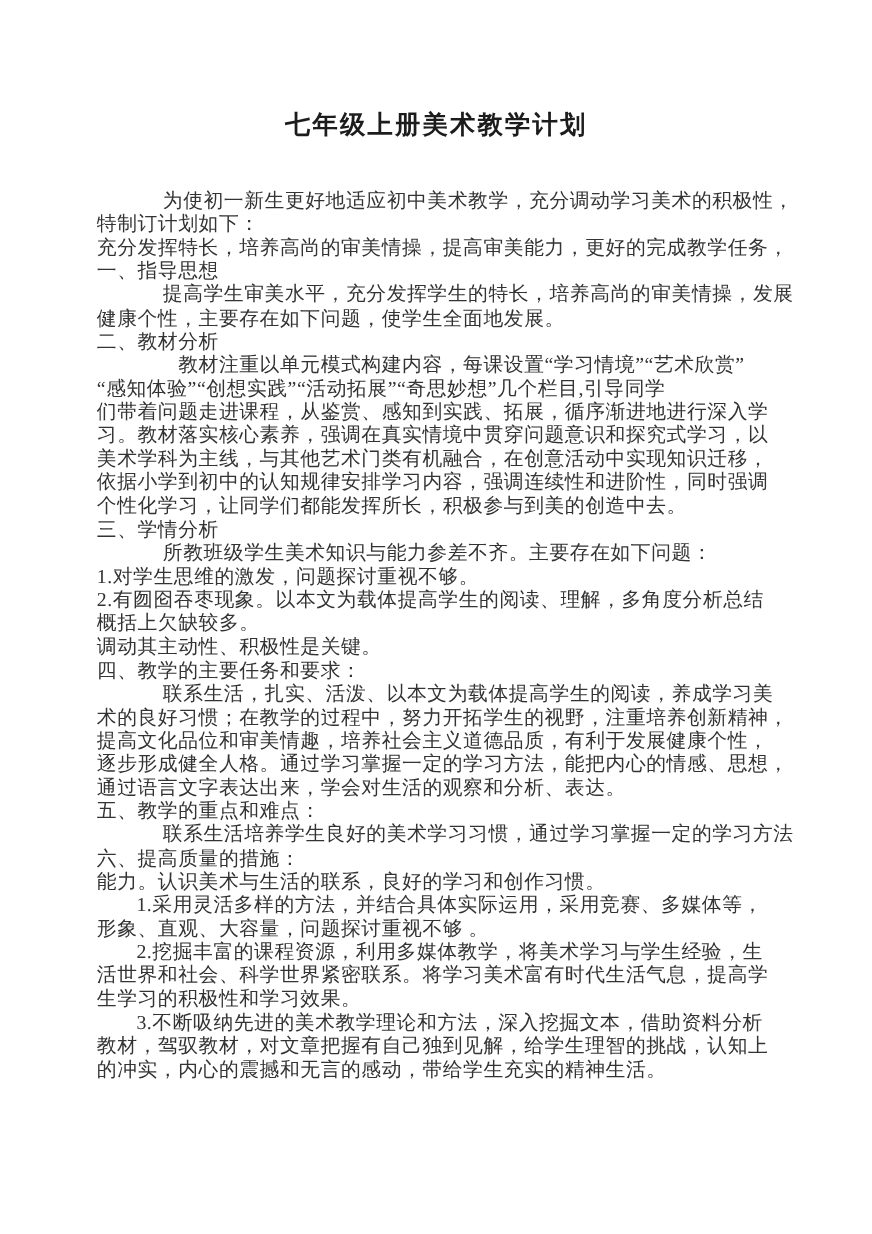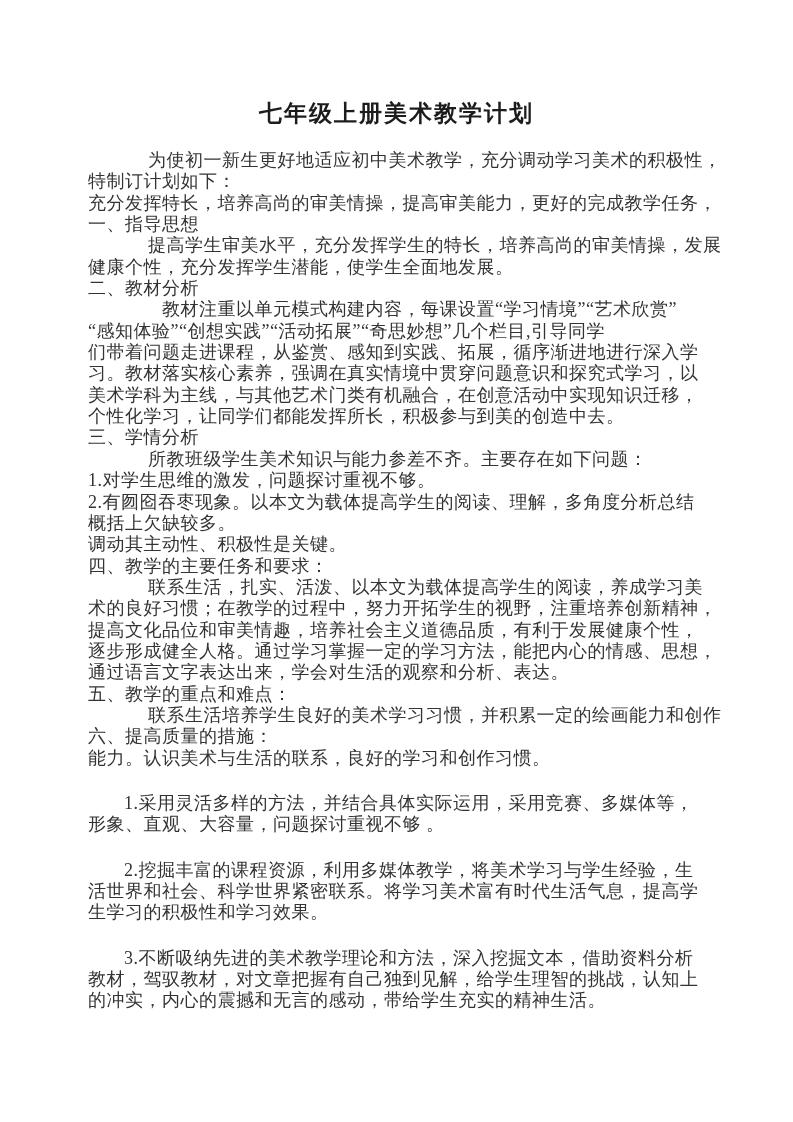--- a/index.html
+++ b/index.html
@@ -23,71 +23,72 @@
     text-align: center;
     font-size: 23px;
     font-weight: bold;
     letter-spacing: 2px;
     color: #1c1c1c;
     margin: 0;
     white-space: pre;
   }
   .body-text {
     position: absolute;
-    top: 150px;
+    top: 172px;
     left: 88px;
     width: 640px;
     color: #333333;
   }
   .text-line {
     font-size: 18px;
     line-height: 21.35px;
     height: 21.35px;
     letter-spacing: 0.5px;
     white-space: pre;
     color: #333333;
   }
   .indent-m  { padding-left: 0px; }
-  .indent-n2 { padding-left: 36px; margin-top: 24px; }
+  .indent-n2 { padding-left: 36px; }
   .indent-p  { padding-left: 60px; }
   .indent-p2 { padding-left: 74px; }
 </style>
 </head>
 <body>
 
 <div class="page">
   <h1 class="doc-title">七年级上册美术教学计划</h1>
   <div class="body-text" id="body-lines">
       <div class="text-line indent-p">为使初一新生更好地适应初中美术教学，充分调动学习美术的积极性，</div>
       <div class="text-line indent-m">特制订计划如下：</div>
       <div class="text-line indent-m">充分发挥特长，培养高尚的审美情操，提高审美能力，更好的完成教学任务，</div>
       <div class="text-line indent-m">一、指导思想</div>
       <div class="text-line indent-p">提高学生审美水平，充分发挥学生的特长，培养高尚的审美情操，发展</div>
-      <div class="text-line indent-m">健康个性，充分发挥学生潜能，使学生全面地发展。</div>
+      <div class="text-line indent-m">健康个性，主要存在如下问题，使学生全面地发展。</div>
       <div class="text-line indent-m">二、教材分析</div>
       <div class="text-line indent-p2">教材注重以单元模式构建内容，每课设置“学习情境”“艺术欣赏”</div>
       <div class="text-line indent-m">“感知体验”“创想实践”“活动拓展”“奇思妙想”几个栏目,引导同学</div>
       <div class="text-line indent-m">们带着问题走进课程，从鉴赏、感知到实践、拓展，循序渐进地进行深入学</div>
       <div class="text-line indent-m">习。教材落实核心素养，强调在真实情境中贯穿问题意识和探究式学习，以</div>
       <div class="text-line indent-m">美术学科为主线，与其他艺术门类有机融合，在创意活动中实现知识迁移，</div>
+      <div class="text-line indent-m">依据小学到初中的认知规律安排学习内容，强调连续性和进阶性，同时强调</div>
       <div class="text-line indent-m">个性化学习，让同学们都能发挥所长，积极参与到美的创造中去。</div>
       <div class="text-line indent-m">三、学情分析</div>
       <div class="text-line indent-p">所教班级学生美术知识与能力参差不齐。主要存在如下问题：</div>
       <div class="text-line indent-m">1.对学生思维的激发，问题探讨重视不够。</div>
       <div class="text-line indent-m">2.有囫囵吞枣现象。以本文为载体提高学生的阅读、理解，多角度分析总结</div>
       <div class="text-line indent-m">概括上欠缺较多。</div>
       <div class="text-line indent-m">调动其主动性、积极性是关键。</div>
       <div class="text-line indent-m">四、教学的主要任务和要求：</div>
       <div class="text-line indent-p">联系生活，扎实、活泼、以本文为载体提高学生的阅读，养成学习美</div>
       <div class="text-line indent-m">术的良好习惯；在教学的过程中，努力开拓学生的视野，注重培养创新精神，</div>
       <div class="text-line indent-m">提高文化品位和审美情趣，培养社会主义道德品质，有利于发展健康个性，</div>
       <div class="text-line indent-m">逐步形成健全人格。通过学习掌握一定的学习方法，能把内心的情感、思想，</div>
       <div class="text-line indent-m">通过语言文字表达出来，学会对生活的观察和分析、表达。</div>
       <div class="text-line indent-m">五、教学的重点和难点：</div>
-      <div class="text-line indent-p">联系生活培养学生良好的美术学习习惯，并积累一定的绘画能力和创作</div>
+      <div class="text-line indent-p">联系生活培养学生良好的美术学习习惯，通过学习掌握一定的学习方法</div>
       <div class="text-line indent-m">六、提高质量的措施：</div>
       <div class="text-line indent-m">能力。认识美术与生活的联系，良好的学习和创作习惯。</div>
       <div class="text-line indent-n2">1.采用灵活多样的方法，并结合具体实际运用，采用竞赛、多媒体等，</div>
       <div class="text-line indent-m">形象、直观、大容量，问题探讨重视不够 。</div>
       <div class="text-line indent-n2">2.挖掘丰富的课程资源，利用多媒体教学，将美术学习与学生经验，生</div>
       <div class="text-line indent-m">活世界和社会、科学世界紧密联系。将学习美术富有时代生活气息，提高学</div>
       <div class="text-line indent-m">生学习的积极性和学习效果。</div>
       <div class="text-line indent-n2">3.不断吸纳先进的美术教学理论和方法，深入挖掘文本，借助资料分析</div>
       <div class="text-line indent-m">教材，驾驭教材，对文章把握有自己独到见解，给学生理智的挑战，认知上</div>
       <div class="text-line indent-m">的冲实，内心的震撼和无言的感动，带给学生充实的精神生活。</div>

